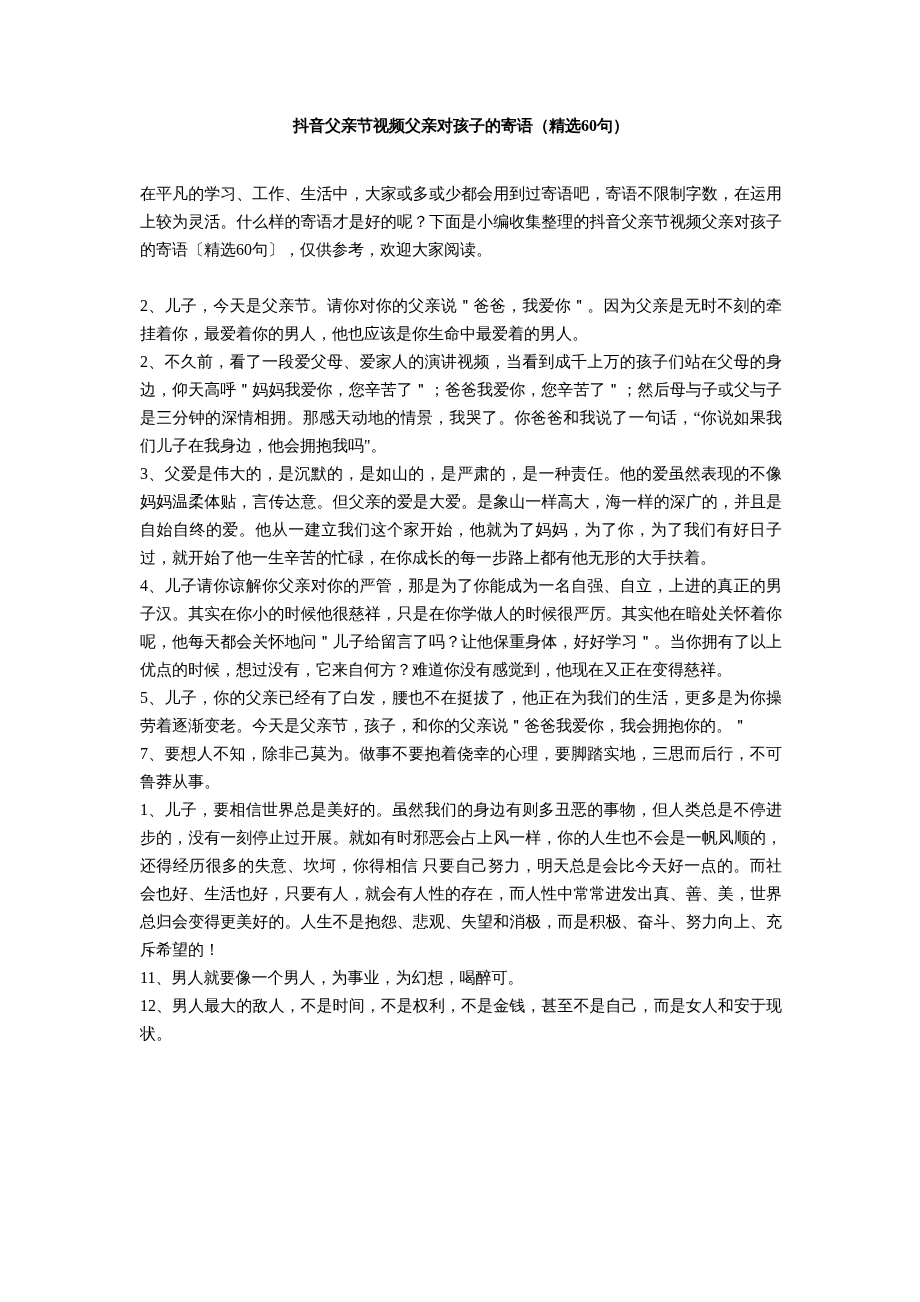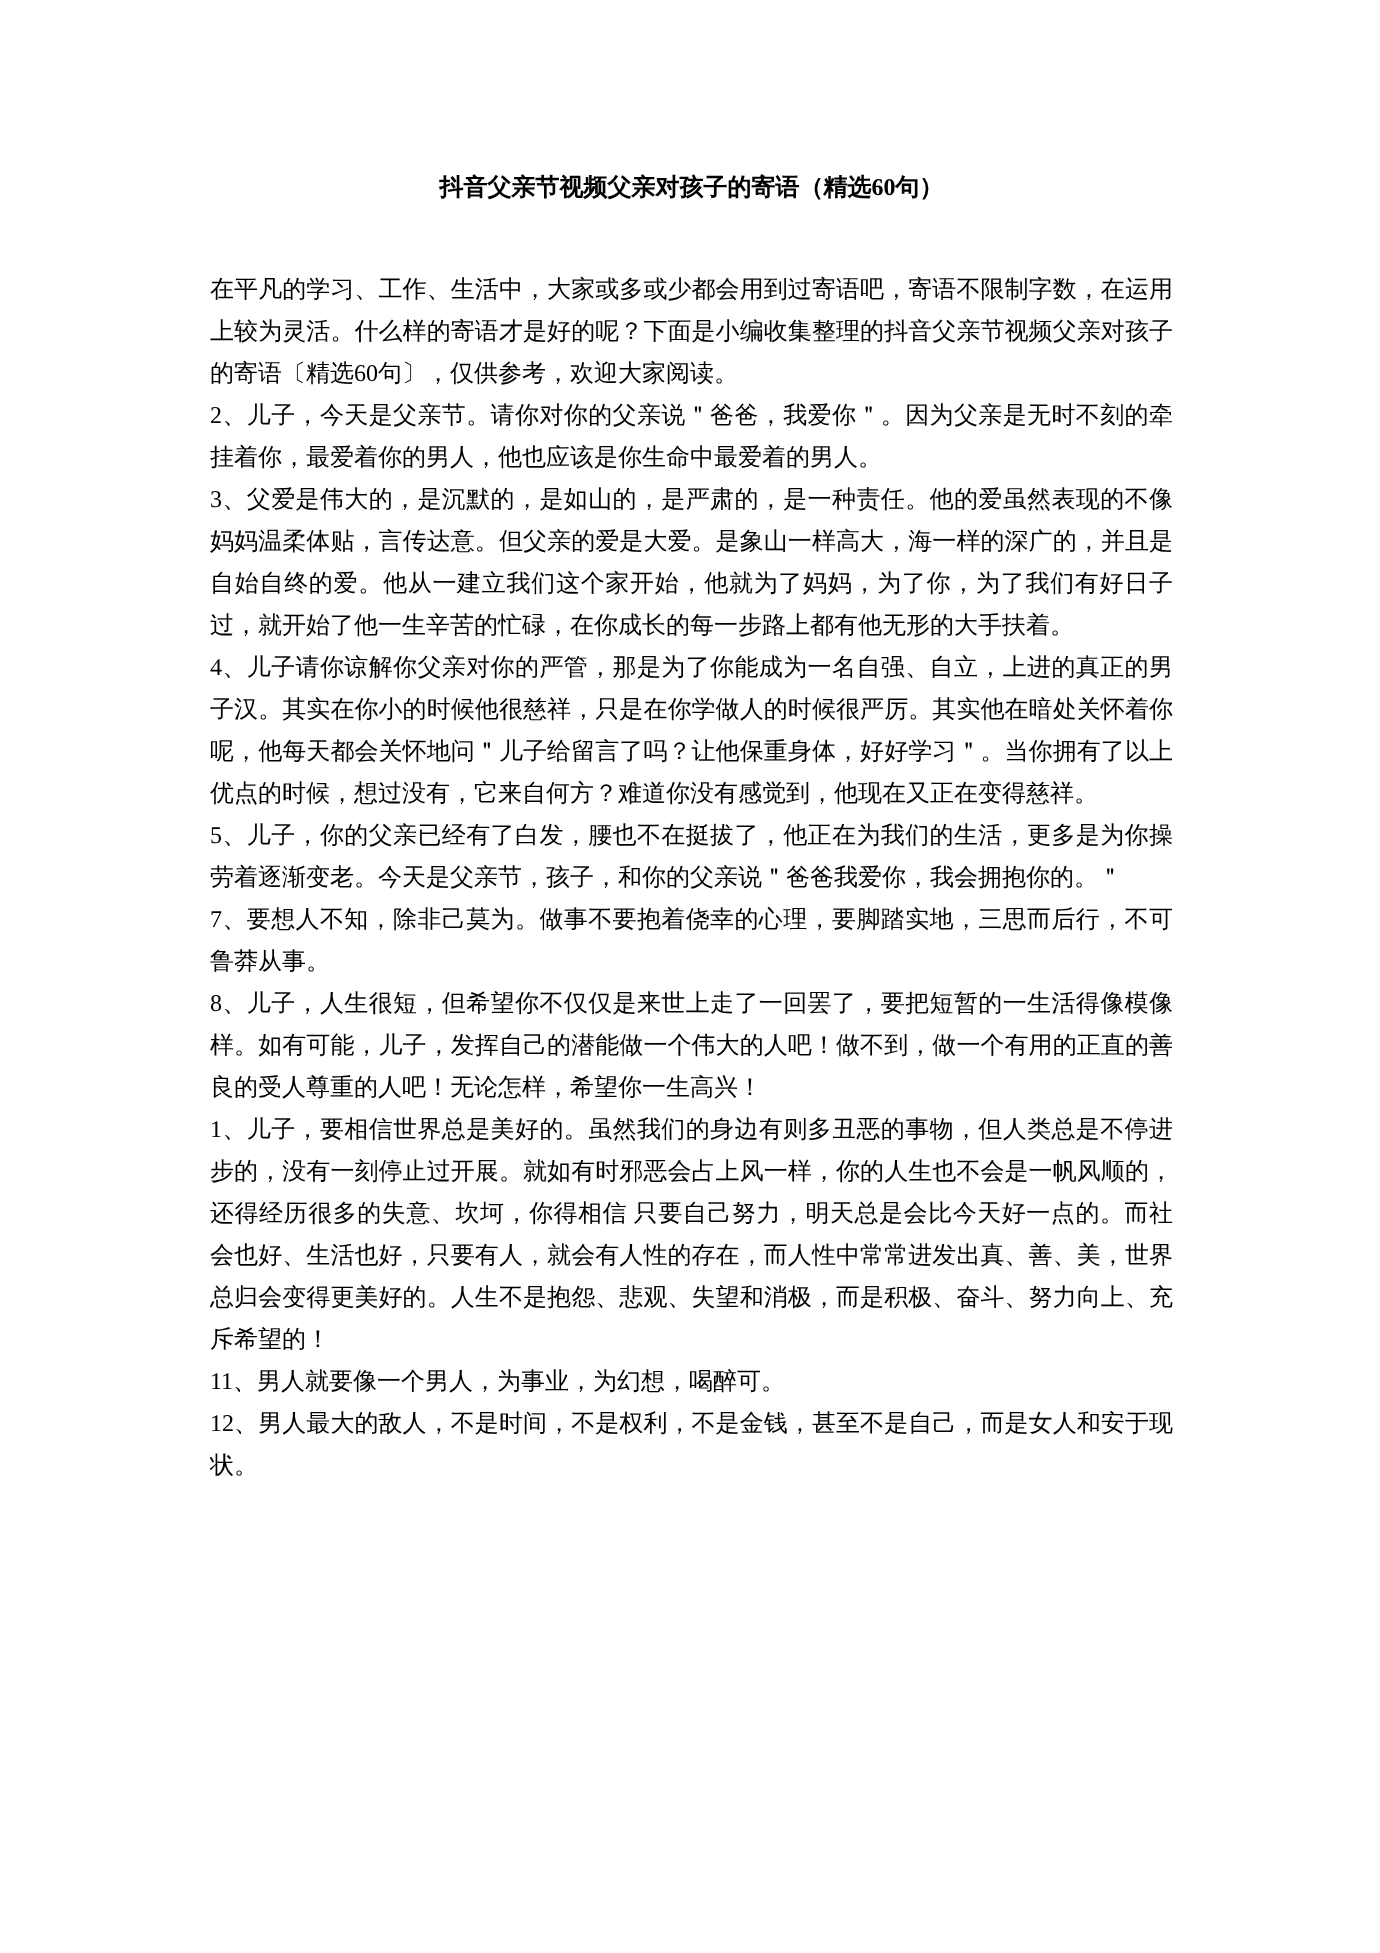--- a/index.html
+++ b/index.html
@@ -29,32 +29,33 @@
       margin: 0 0 40px 0;
     }
     .doc-body p {
       font-size: 16px;
       line-height: 28px;
       text-align: justify;
       margin: 0;
       word-break: break-all;
     }
     .doc-body p.intro {
+      margin-bottom: 28px;
     }
   </style>
 </head>
 <body>
 
 <div class="page">
   <h1 class="doc-title">抖音父亲节视频父亲对孩子的寄语（精选60句）</h1>
   <div class="doc-body">
     <p class="intro">在平凡的学习、工作、生活中，大家或多或少都会用到过寄语吧，寄语不限制字数，在运用上较为灵活。什么样的寄语才是好的呢？下面是小编收集整理的抖音父亲节视频父亲对孩子的寄语〔精选60句〕，仅供参考，欢迎大家阅读。</p>
     <p>2、儿子，今天是父亲节。请你对你的父亲说＂爸爸，我爱你＂。因为父亲是无时不刻的牵挂着你，最爱着你的男人，他也应该是你生命中最爱着的男人。</p>
+    <p>2、不久前，看了一段爱父母、爱家人的演讲视频，当看到成千上万的孩子们站在父母的身边，仰天高呼＂妈妈我爱你，您辛苦了＂；爸爸我爱你，您辛苦了＂；然后母与子或父与子是三分钟的深情相拥。那感天动地的情景，我哭了。你爸爸和我说了一句话，“你说如果我们儿子在我身边，他会拥抱我吗"。</p>
     <p>3、父爱是伟大的，是沉默的，是如山的，是严肃的，是一种责任。他的爱虽然表现的不像妈妈温柔体贴，言传达意。但父亲的爱是大爱。是象山一样高大，海一样的深广的，并且是自始自终的爱。他从一建立我们这个家开始，他就为了妈妈，为了你，为了我们有好日子过，就开始了他一生辛苦的忙碌，在你成长的每一步路上都有他无形的大手扶着。</p>
     <p>4、儿子请你谅解你父亲对你的严管，那是为了你能成为一名自强、自立，上进的真正的男子汉。其实在你小的时候他很慈祥，只是在你学做人的时候很严厉。其实他在暗处关怀着你呢，他每天都会关怀地问＂儿子给留言了吗？让他保重身体，好好学习＂。当你拥有了以上优点的时候，想过没有，它来自何方？难道你没有感觉到，他现在又正在变得慈祥。</p>
     <p>5、儿子，你的父亲已经有了白发，腰也不在挺拔了，他正在为我们的生活，更多是为你操劳着逐渐变老。今天是父亲节，孩子，和你的父亲说＂爸爸我爱你，我会拥抱你的。＂</p>
     <p>7、要想人不知，除非己莫为。做事不要抱着侥幸的心理，要脚踏实地，三思而后行，不可鲁莽从事。</p>
-    <p>8、儿子，人生很短，但希望你不仅仅是来世上走了一回罢了，要把短暂的一生活得像模像样。如有可能，儿子，发挥自己的潜能做一个伟大的人吧！做不到，做一个有用的正直的善良的受人尊重的人吧！无论怎样，希望你一生高兴！</p>
     <p>1、儿子，要相信世界总是美好的。虽然我们的身边有则多丑恶的事物，但人类总是不停进步的，没有一刻停止过开展。就如有时邪恶会占上风一样，你的人生也不会是一帆风顺的，还得经历很多的失意、坎坷，你得相信 只要自己努力，明天总是会比今天好一点的。而社会也好、生活也好，只要有人，就会有人性的存在，而人性中常常进发出真、善、美，世界总归会变得更美好的。人生不是抱怨、悲观、失望和消极，而是积极、奋斗、努力向上、充斥希望的！</p>
     <p>11、男人就要像一个男人，为事业，为幻想，喝醉可。</p>
     <p>12、男人最大的敌人，不是时间，不是权利，不是金钱，甚至不是自己，而是女人和安于现状。</p>
   </div>
 </div>
 
 </body></html>

